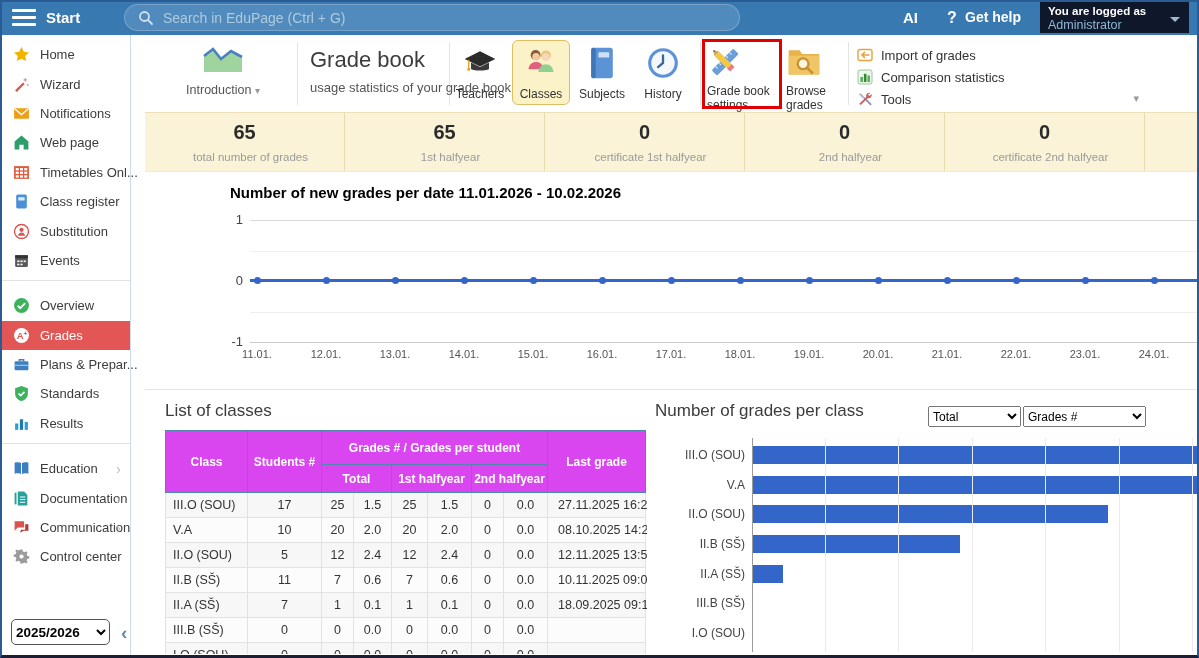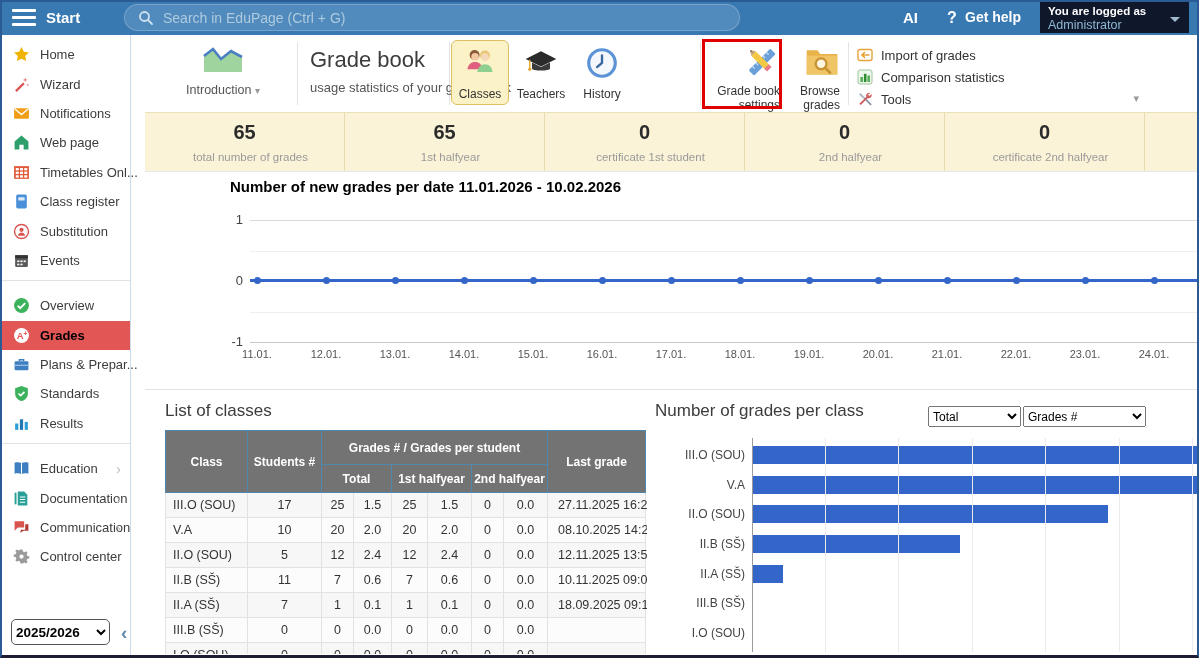--- a/index.html
+++ b/index.html
@@ -30,42 +30,42 @@
     border-left:5px solid transparent; border-right:5px solid transparent; border-top:5px solid #9fb9cd; }
 
   
   #sidebar { position:absolute; left:0; top:35px; width:131px; bottom:0; background:#fff; border-right:1px solid #ccdcea; z-index:40; }
   .sb-section { padding-top:5px; }
   .sb-item { position:relative; height:29.4px; display:flex; align-items:center; padding-left:13px; cursor:pointer; }
   .sb-item .icon { width:17px; height:17px; flex:0 0 17px; margin-right:10px; }
   .sb-item .icon svg { width:17px; height:17px; display:block; }
   .sb-label { font-size:13px; color:#3c3c3c; white-space:nowrap; }
   .sb-item.selected { background:#e25756; }
-  .sb-item.selected .sb-label { color:#000000; font-weight:bold; }
+  .sb-item.selected .sb-label { color:#ffffff; font-weight:normal; }
   .sb-chev { position:absolute; right:9px; color:#bfbfbf; font-size:15px; }
   .sb-divider { height:1px; background:#e2e2e2; margin:5px 0; }
   #year-select { position:absolute; left:11px; bottom:13px; width:99px; height:26px; font-size:13.5px; font-weight:bold;
     border:1px solid #555; border-radius:5px; background:#fff; font-family:"Liberation Sans",sans-serif; }
   #collapse-chev { position:absolute; left:121px; bottom:14px; color:#5c89ad; font-size:19px; font-weight:bold; cursor:pointer; }
 
   
   #ribbon { position:absolute; left:145px; top:35px; width:1054px; height:77px; background:#fff; }
   .vsep { position:absolute; top:7px; height:63px; width:1px; background:#e3e3e3; }
   #intro-block { position:absolute; left:12px; top:6px; width:132px; text-align:center; cursor:pointer; }
   #intro-block .bigicon svg { width:46px; height:34px; }
   #intro-block .lbl { font-size:12.5px; color:#555; margin-top:4px; }
   #title-block { position:absolute; left:165px; top:12px; }
   #page-title { font-size:22px; color:#3c3c3c; }
   #page-subtitle { font-size:13px; color:#555; margin-top:7px; }
   #tabs { position:absolute; left:306px; top:5px; display:flex; gap:3px; }
   .tab { width:58px; text-align:center; padding:4px 1px 3px; cursor:pointer; border:1px solid transparent; border-radius:6px; }
   .tab .bigicon svg { width:36px; height:36px; }
   .tab .lbl { font-size:12px; color:#333; margin-top:2px; }
   .tab.selected { background:#fcf2c8; border-color:#ddbe62; }
-  .ribbon-btn { position:absolute; top:9px; text-align:right; cursor:pointer; }
+  .ribbon-btn { position:absolute; top:9px; text-align:left; cursor:pointer; }
   .ribbon-btn .bigicon svg { width:36px; height:36px; }
   .ribbon-btn .lbl { font-size:12px; color:#333; line-height:1.15; margin-top:1px; }
   #btn-settings { left:562px; width:73px; }
   #btn-browse { left:641px; width:54px; }
   #annotation-box { position:absolute; left:557px; top:4px; width:80px; height:70px; border:3px solid #e10000; z-index:60; pointer-events:none; }
   #ribbon-menu { position:absolute; left:712px; top:9px; width:150px; }
   .menu-row { position:relative; height:22px; display:flex; align-items:center; cursor:pointer; }
   .menu-row .icon { width:16px; height:16px; margin-right:8px; }
   .menu-row .icon svg { width:16px; height:16px; display:block; }
   .menu-row .lbl { font-size:13px; color:#333; white-space:nowrap; }
@@ -73,33 +73,33 @@
 
   
   #statsbar { position:absolute; left:145px; top:112px; width:1054px; height:60px; background:#faf3d7;
     border-top:1px solid #ece1b6; border-bottom:1px solid #e9e9e9; display:flex; }
   .stat-cell { width:200px; text-align:center; border-right:1px solid #e8dcae; padding-top:8px; }
   .stat-value { font-size:20px; font-weight:bold; color:#2b2b2b; }
   .stat-label { font-size:11.5px; color:#9a9a9a; margin-top:7px;padding-left:12px; }
 
   
   #linechart { position:absolute; left:145px; top:173px; width:1054px; height:217px; border-bottom:1px solid #e3e3e3; }
-  #linechart-title { position:absolute; left:85px; top:5px; font-size:15px; font-weight:bold; color:#000; }
+  #linechart-title { position:absolute; left:85px; top:11px; font-size:15px; font-weight:bold; color:#000; }
   .ytick { position:absolute; left:58px; width:40px; text-align:right; font-size:13px; color:#444; }
   .gridline-h { position:absolute; left:105px; right:0; height:1px; }
   .gl-major { background:#d9d9d9; } .gl-minor { background:#efefef; } .gl-bottom { background:#c9c9c9; }
   #series-line { position:absolute; left:105px; right:0; top:106px; height:3px; background:#3465c8; }
   .dot { position:absolute; width:7px; height:7px; border-radius:50%; background:#3465c8; top:104px; }
   .xtick { position:absolute; top:175px; width:44px; text-align:center; font-size:11px; color:#555; }
 
   
   #classes-title { position:absolute; left:165px; top:401px; font-size:17px; color:#3c3c3c; }
   #table-wrap { position:absolute; left:165px; top:430px; width:482px; height:224px; overflow:hidden; }
   table { border-collapse:collapse; table-layout:fixed; width:480px; }
-  thead th { background:#737373; color:#fff; font-size:12px; font-weight:bold; border:1px solid #4f88ae; }
+  thead th { background:#d946ef; color:#fff; font-size:12px; font-weight:bold; border:1px solid #4f88ae; }
   thead tr.h1 th { height:34px; }
   thead tr.h2 th { height:28px; }
   tbody td { font-size:12.5px; color:#333; height:25px; border:1px solid #e2e2e2; padding:0 7px; background:#f7f7f7; }
   tbody tr:nth-child(even) td { background:#fcfcfc; }
   td.cls { text-align:left; }
   td.num { text-align:center; }
   td.date { text-align:left; padding-left:10px; white-space:nowrap; }
 
   #barchart-title { position:absolute; left:655px; top:401px; font-size:17px; color:#3c3c3c;text-align:right; }
   #filter-total { position:absolute; left:928px; top:406px; width:93px; height:21px; font-size:12px; font-family:"Liberation Sans",sans-serif; }
@@ -346,34 +346,39 @@
               <path d="M4 15l9-7 8 10 10-8 11 6" stroke="#4a7fc1" stroke-width="2.6" fill="none"></path>
             </svg></span></span>
       <div class="lbl"><span>Introduction</span>
         <span style="color:#999;font-size:10px">▾</span></div>
     </div>
     <div id="title-block">
       <div id="page-title">Grade book</div>
       <div id="page-subtitle">usage statistics of your grade book</div>
     </div>
     <div id="tabs">
+        <div class="tab"><span class="bigicon"><span class="iconwrap"><svg viewBox="0 0 40 40">
+                <path d="M20 7L3 15.5 20 24l17-8.5z" fill="#2b2b2b"></path>
+                <path d="M10 19.5v6.5c0 3.2 20 3.2 20 0v-6.5l-10 5z" fill="#3a3a3a"></path>
+                <path d="M7.5 16.5v9" stroke="#e0a020" stroke-width="1.5" fill="none"></path>
+                <circle cx="7.5" cy="27" r="1.7" fill="#e0a020"></circle>
+              </svg></span></span><div class="lbl">Teachers</div></div>
         <div class="tab selected"><span class="bigicon"><span class="iconwrap"><svg viewBox="0 0 40 40">
                 <circle cx="14" cy="11" r="5.5" fill="#8a5a3a"></circle>
                 <circle cx="14.5" cy="13" r="4.2" fill="#f2c9a0"></circle>
                 <path d="M6 27c1-5.5 4-8 8.5-8s7.5 2.5 8.5 8z" fill="#e06080"></path>
                 <circle cx="25.5" cy="11.5" r="5.5" fill="#e8c87a"></circle>
                 <circle cx="25.5" cy="13.5" r="4.2" fill="#f5d9b8"></circle>
                 <path d="M17 30c1-5.5 4-8.5 8.5-8.5S33 24.5 34 30z" fill="#8fcf8f"></path>
               </svg></span></span><div class="lbl">Classes</div></div>
         <div class="tab"><span class="bigicon"><span class="iconwrap"><svg viewBox="0 0 40 40">
-                <path d="M20 7L3 15.5 20 24l17-8.5z" fill="#2b2b2b"></path>
-                <path d="M10 19.5v6.5c0 3.2 20 3.2 20 0v-6.5l-10 5z" fill="#3a3a3a"></path>
-                <path d="M7.5 16.5v9" stroke="#e0a020" stroke-width="1.5" fill="none"></path>
-                <circle cx="7.5" cy="27" r="1.7" fill="#e0a020"></circle>
-              </svg></span></span><div class="lbl">Teachers</div></div>
+                <rect x="8" y="3" width="24" height="34" rx="3" fill="#5b93d6"></rect>
+                <rect x="8" y="3" width="5" height="34" rx="2" fill="#3f76b8"></rect>
+                <rect x="16" y="8" width="12" height="6" rx="1" fill="#cfe0f4"></rect>
+              </svg></span></span><div class="lbl">Subjects</div></div>
         <div class="tab"><span class="bigicon"><span class="iconwrap"><svg viewBox="0 0 40 40">
                 <circle cx="20" cy="20" r="16.5" fill="#5b93d6"></circle>
                 <circle cx="20" cy="20" r="13" fill="#f4f8fc"></circle>
                 <path d="M20 11.5V20l-5.5 4.5" stroke="#3a66a0" stroke-width="2.6" fill="none" stroke-linecap="round"></path>
               </svg></span></span><div class="lbl">History</div></div>
       </div>
     <div class="ribbon-btn" id="btn-settings">
       <span class="bigicon"><span class="iconwrap"><svg viewBox="0 0 40 40">
               <g transform="rotate(-45 20 20)">
                 <rect x="3" y="16" width="34" height="8.5" rx="1.5" fill="#6b9fd8"></rect>
@@ -437,21 +442,21 @@
       <div class="stat-cell">
         <div class="stat-value">65</div>
         <div class="stat-label">total number of grades</div>
       </div>
       <div class="stat-cell">
         <div class="stat-value">65</div>
         <div class="stat-label">1st halfyear</div>
       </div>
       <div class="stat-cell">
         <div class="stat-value">0</div>
-        <div class="stat-label">certificate 1st student</div>
+        <div class="stat-label">certificate 1st halfyear</div>
       </div>
       <div class="stat-cell">
         <div class="stat-value">0</div>
         <div class="stat-label">2nd halfyear</div>
       </div>
       <div class="stat-cell">
         <div class="stat-value">0</div>
         <div class="stat-label">certificate 2nd halfyear</div>
       </div>
     </div>

